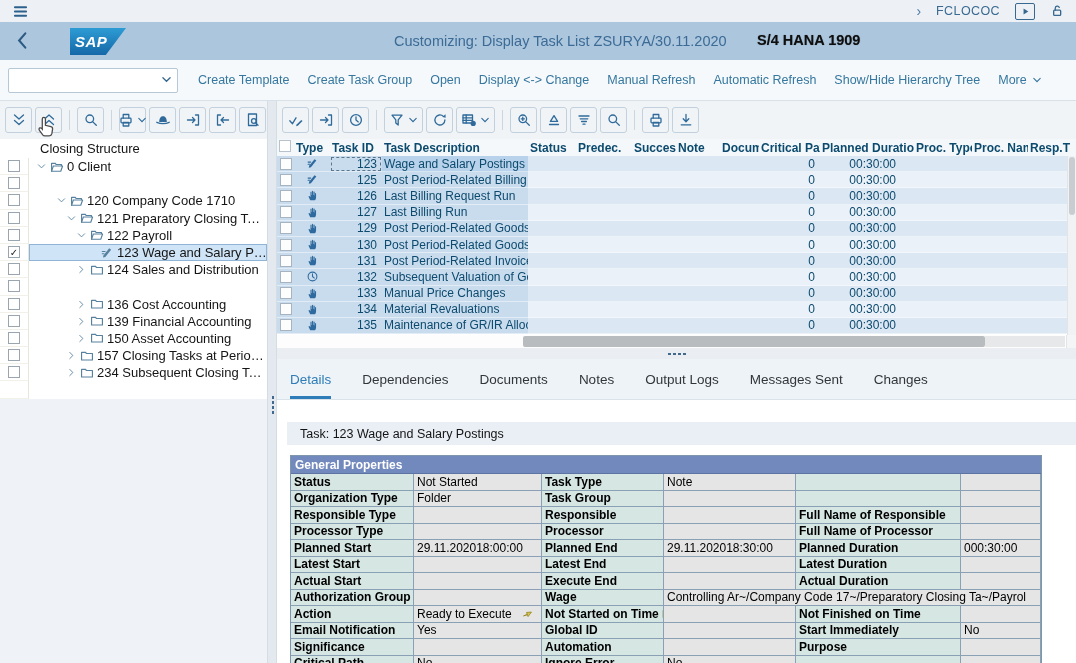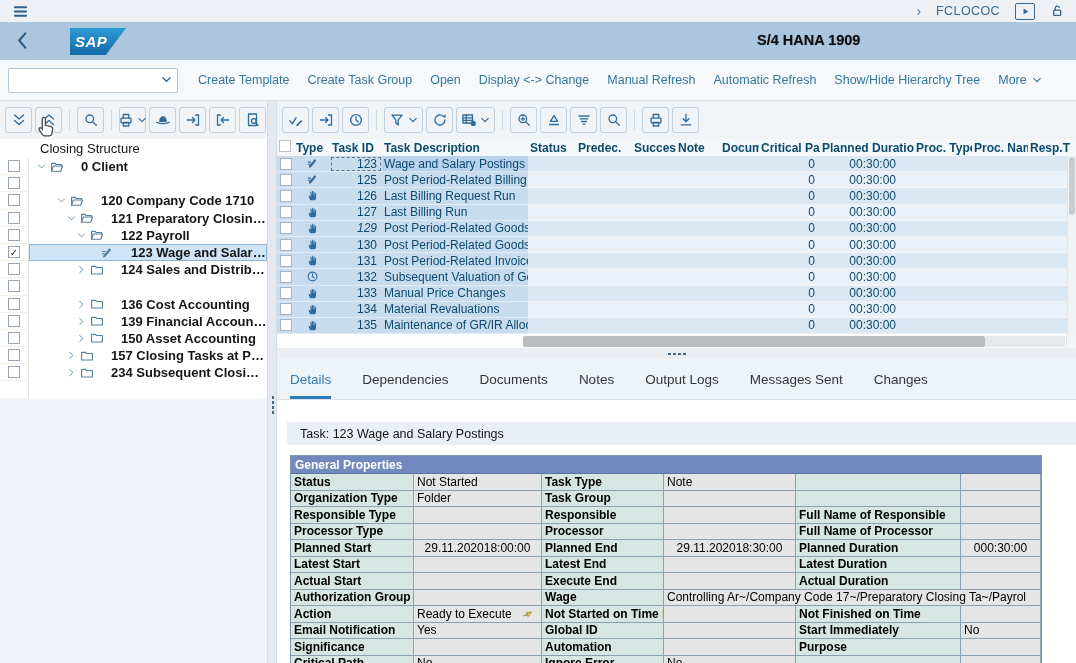--- a/index.html
+++ b/index.html
@@ -60,21 +60,21 @@
   .tree-header{height:19px;display:flex;align-items:center;padding-left:40px;font-size:13px;color:#151515;}
   .trow{display:flex;align-items:stretch;height:17.2px;font-size:13px;color:#151515;}
   .cbwrap{width:28px;flex:none;border-right:1px solid #e6e6dd;border-bottom:1px solid #f1f1e9;
           display:flex;align-items:center;justify-content:center;}
   .cb{width:12px;height:12px;border:1px solid #9aa5ad;background:#fff;font-size:10px;line-height:11px;
       text-align:center;color:#1c1c1c;box-sizing:border-box;}
   .row-body{display:flex;align-items:center;flex:1;min-width:0;white-space:nowrap;}
   .trow.selected .row-body{background:#cfe4f6;outline:1px solid #8fb4d6;outline-offset:-1px;}
   .arrowic{width:14px;flex:none;color:#56819f;display:flex;justify-content:center;}
   .nodeic{width:17px;flex:none;color:#56819f;display:flex;justify-content:center;}
-  .tlabel{margin-left:16px;overflow:hidden;text-overflow:ellipsis;font-weight:bold;}
+  .tlabel{margin-left:2px;overflow:hidden;text-overflow:ellipsis;}
 
   
   .ttable{position:absolute;top:38px;left:0;right:0;height:196px;overflow:hidden;}
   .trowg{display:grid;grid-template-columns:17px 36px 52px 146px 48px 56px 44px 44px 39px 61px 94px 58px 56px minmax(0,1fr);
          height:16.2px;align-items:center;font-size:12px;color:#0c4a6e;}
   .thead .trowg{height:17px;background:#f4f8fb;font-weight:700;}
   .hcell{padding:0 2px;overflow:hidden;white-space:nowrap;box-sizing:border-box;}
   .bcell{height:100%;display:flex;align-items:center;padding:0 2px;overflow:hidden;white-space:nowrap;box-sizing:border-box;
          border-bottom:1px solid rgba(255,255,255,.45);}
   .cell-right{justify-content:flex-end;}
@@ -105,21 +105,21 @@
              padding-left:13px;font-size:12.5px;color:#141414;}
 
   .props{margin:10px 0 0 13px;width:750px;border:1px solid #7d96ab;box-sizing:content-box;}
   .props-header{height:17px;background:#7289bd;border-bottom:1px solid #5c73a4;color:#fff;font-weight:700;
                 font-size:12px;display:flex;align-items:center;padding-left:4px;}
   .props-grid{display:grid;grid-template-columns:123px 128px 122px 132px 165px 80px;grid-auto-rows:16.5px;}
   .pcell{border-right:1px solid #8aa0b4;border-bottom:1px solid #8aa0b4;font-size:12px;display:flex;
          align-items:center;padding:0 3px;overflow:hidden;white-space:nowrap;box-sizing:border-box;min-width:0;}
   .pl{background:#d5e6e3;font-weight:700;color:#000;}
   .pv{background:#e5e5e5;color:#000;}
-  .pv.pair{justify-content:center;}
+  .pv.pair{justify-content:flex-start;}
   .pv.span3{grid-column:4/7;}
   .lic{margin-left:2px;display:flex;flex:none;}
   .vic{margin-left:auto;margin-right:5px;display:flex;flex:none;}
 </style>
 </head>
 <body>
 
 <div class="screen">
 
   <div class="topbar">
@@ -147,20 +147,21 @@
 
   <div class="titlebar">
     <span class="backbtn">
       <svg width="12" height="19" viewBox="0 0 12 20" fill="none" stroke="currentColor" stroke-width="2.2" stroke-linecap="round">
           <path d="M9.5 2.5L3 10l6.5 7.5"></path>
         </svg>
     </span>
     <span class="saplogo">
         <i>SAP</i>
       </span>
+    <span class="page-title">Customizing: Display Task List ZSURYA/30.11.2020</span>
     <span class="sysname">S/4 HANA 1909</span>
   </div>
 
   <div class="menubar">
     <div class="combo">
       <span></span>
       <span class="caret">
         <svg width="11" height="9" viewBox="0 0 12 10" fill="none" stroke="currentColor" stroke-width="1.4" stroke-linecap="round">
             <path d="M2 3l4 4 4-4"></path>
           </svg>
@@ -716,21 +717,21 @@
               <span class="bcell" style="background: rgb(201, 220, 238); justify-content: center;">
                 <span class="rowcb"></span>
               </span>
               <span class="bcell" style="background: rgb(201, 220, 238);">
                 <span class="typeic">
                   <svg width="13" height="13" viewBox="0 0 16 16" fill="none" stroke="currentColor" stroke-width="1.3" stroke-linecap="round" stroke-linejoin="round">
                     <path d="M5.2 13.8L3.3 9.8c-.4-.8.6-1.5 1.2-.8l1 1.2V3.9c0-1 1.4-1 1.4 0v3.4h.5V2.9c0-1 1.4-1 1.4 0v4.4h.5V3.9c0-1 1.4-1 1.4 0v4h.4V5.6c0-.9 1.3-.9 1.3 0v4.6c0 1.7-.8 3.6-1.6 3.6z" fill="currentColor" stroke="none"></path>
                   </svg>
                 </span>
               </span>
-              <span class="bcell cell-right" style="background: rgb(201, 220, 238); padding-right: 5px; font-style: italic;">129</span>
+              <span class="bcell cell-right" style="background: rgb(201, 220, 238); padding-right: 5px;">129</span>
               <span class="bcell" style="background: rgb(201, 220, 238);">Post Period-Related Goods R</span>
               <span class="bcell" style="background: rgb(219, 231, 243);"></span>
               <span class="bcell" style="background: rgb(219, 231, 243);"></span>
               <span class="bcell" style="background: rgb(219, 231, 243);"></span>
               <span class="bcell" style="background: rgb(219, 231, 243);"></span>
               <span class="bcell" style="background: rgb(219, 231, 243);"></span>
               <span class="bcell cell-right" style="background: rgb(219, 231, 243); padding-right: 5px;">0</span>
               <span class="bcell cell-right" style="background: rgb(219, 231, 243); padding-right: 18px;">00:30:00</span>
               <span class="bcell" style="background: rgb(219, 231, 243);"></span>
               <span class="bcell" style="background: rgb(219, 231, 243);"></span>

